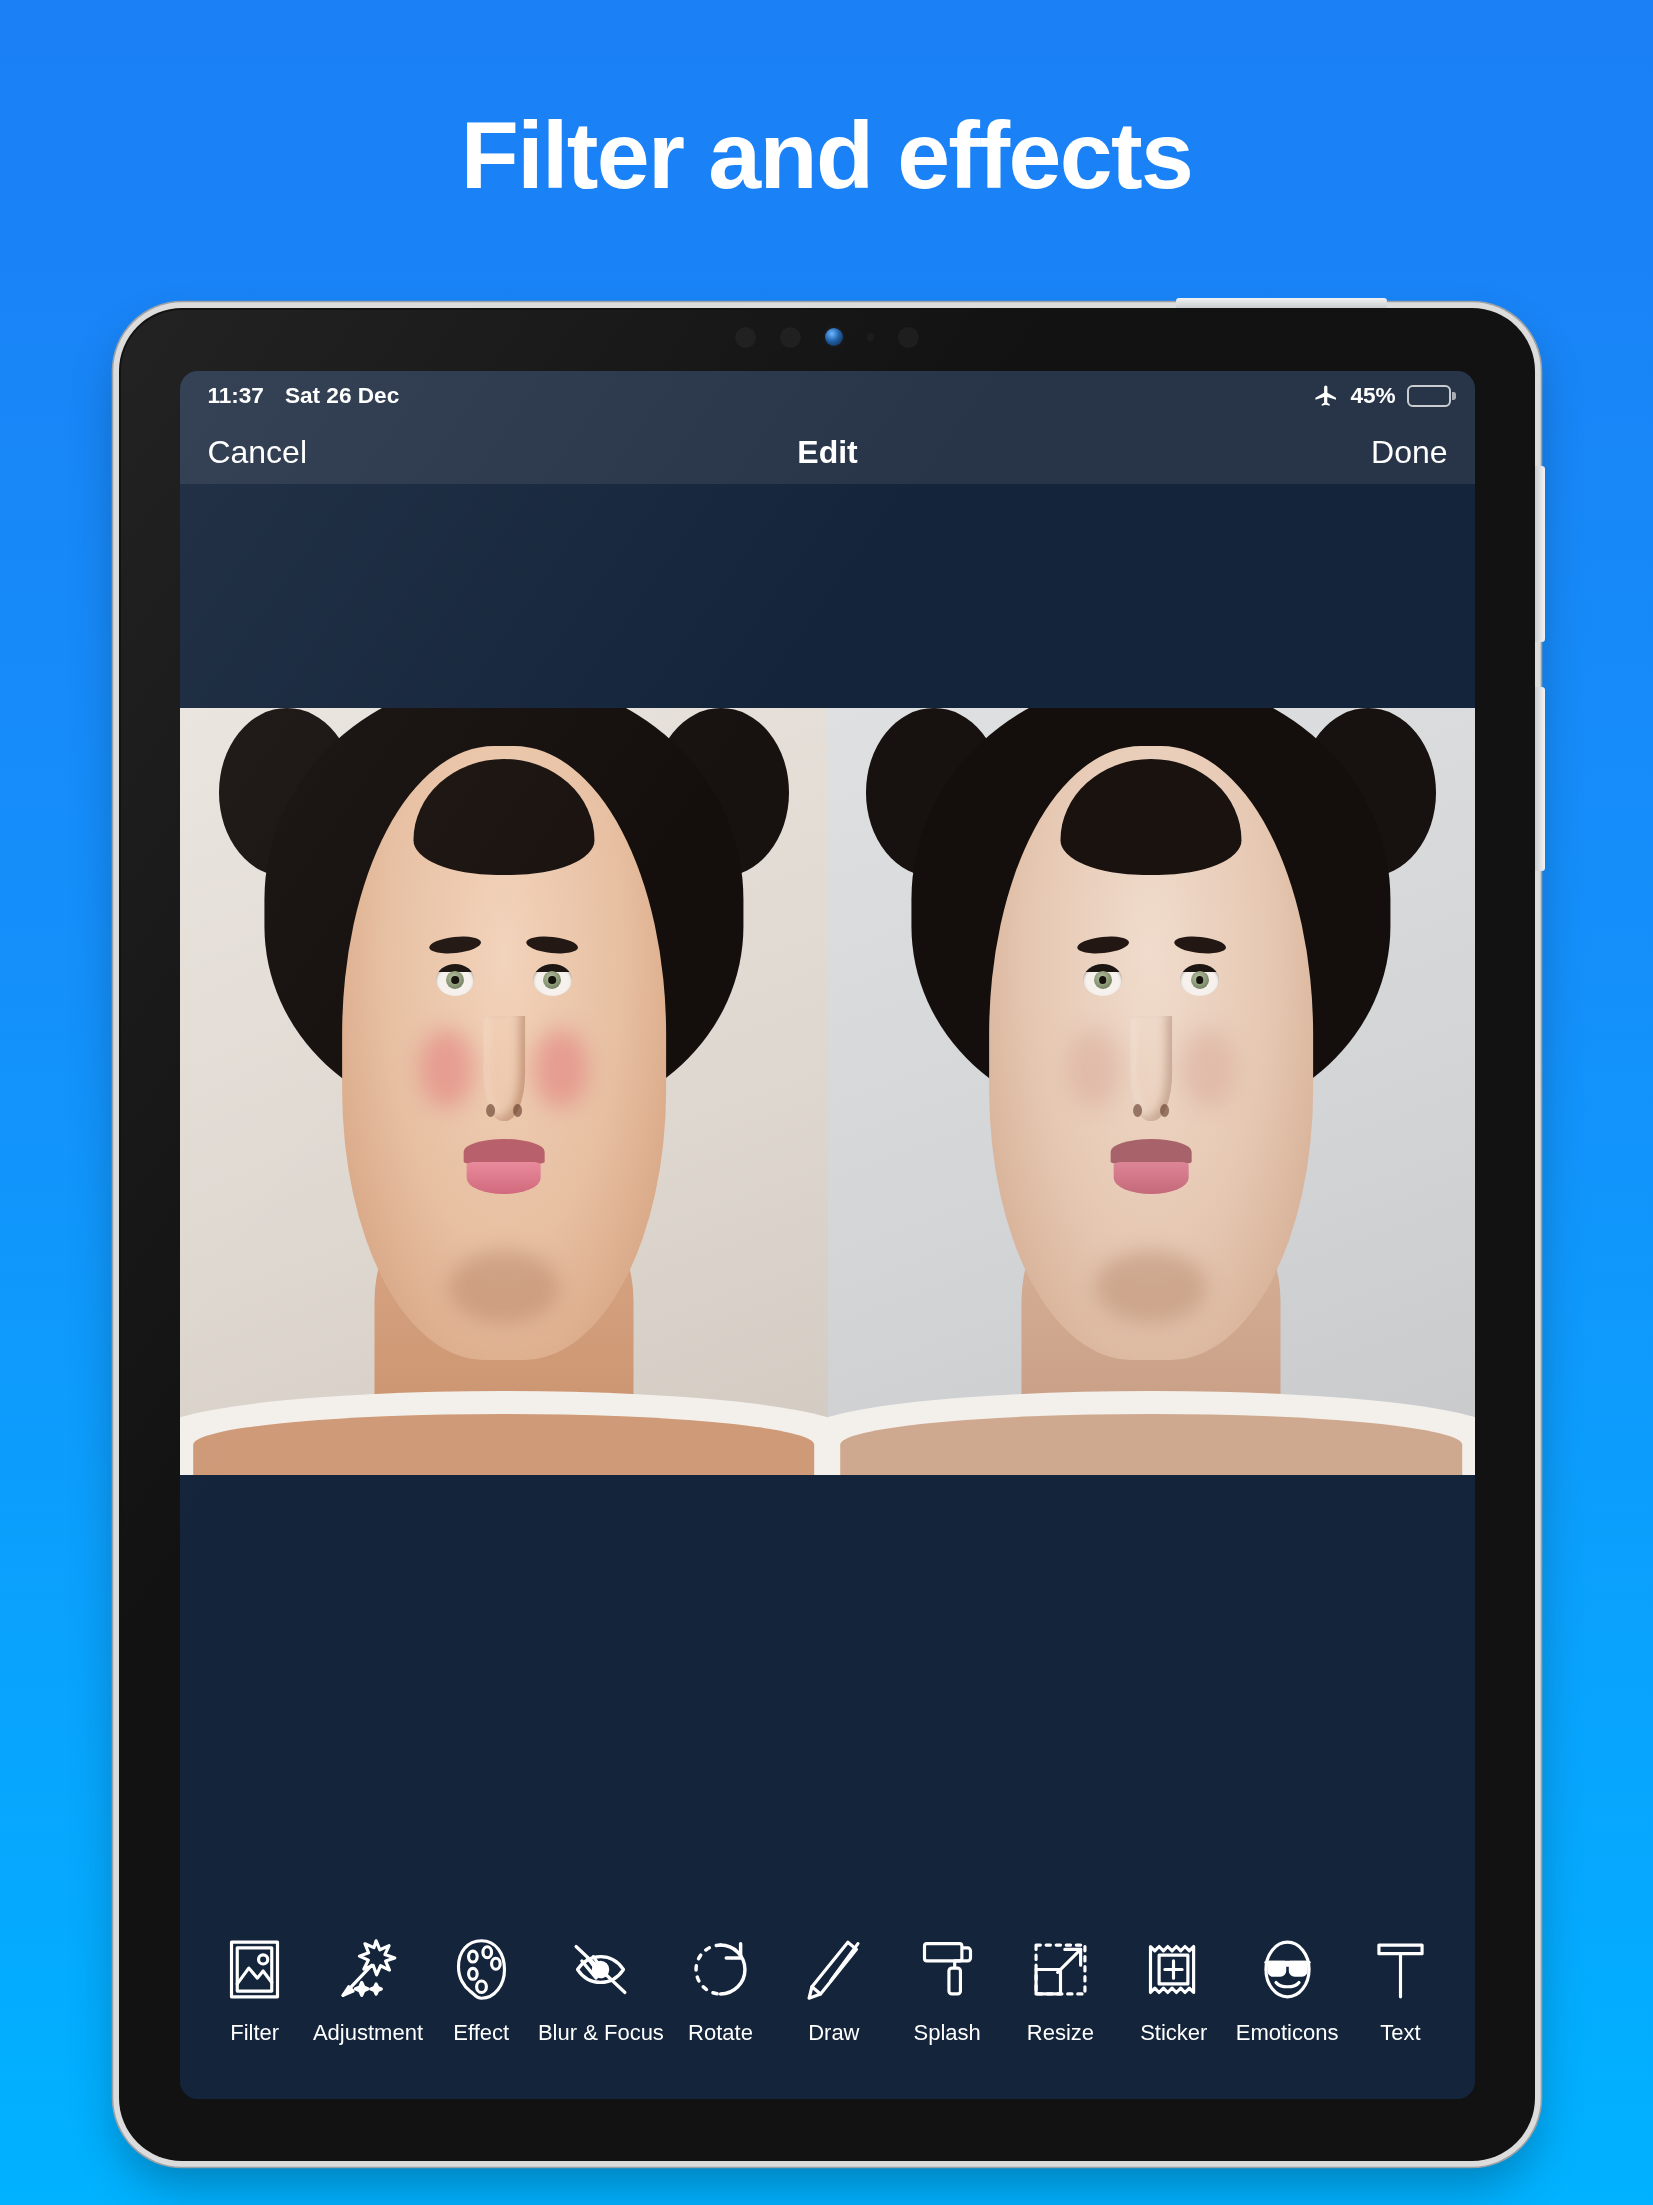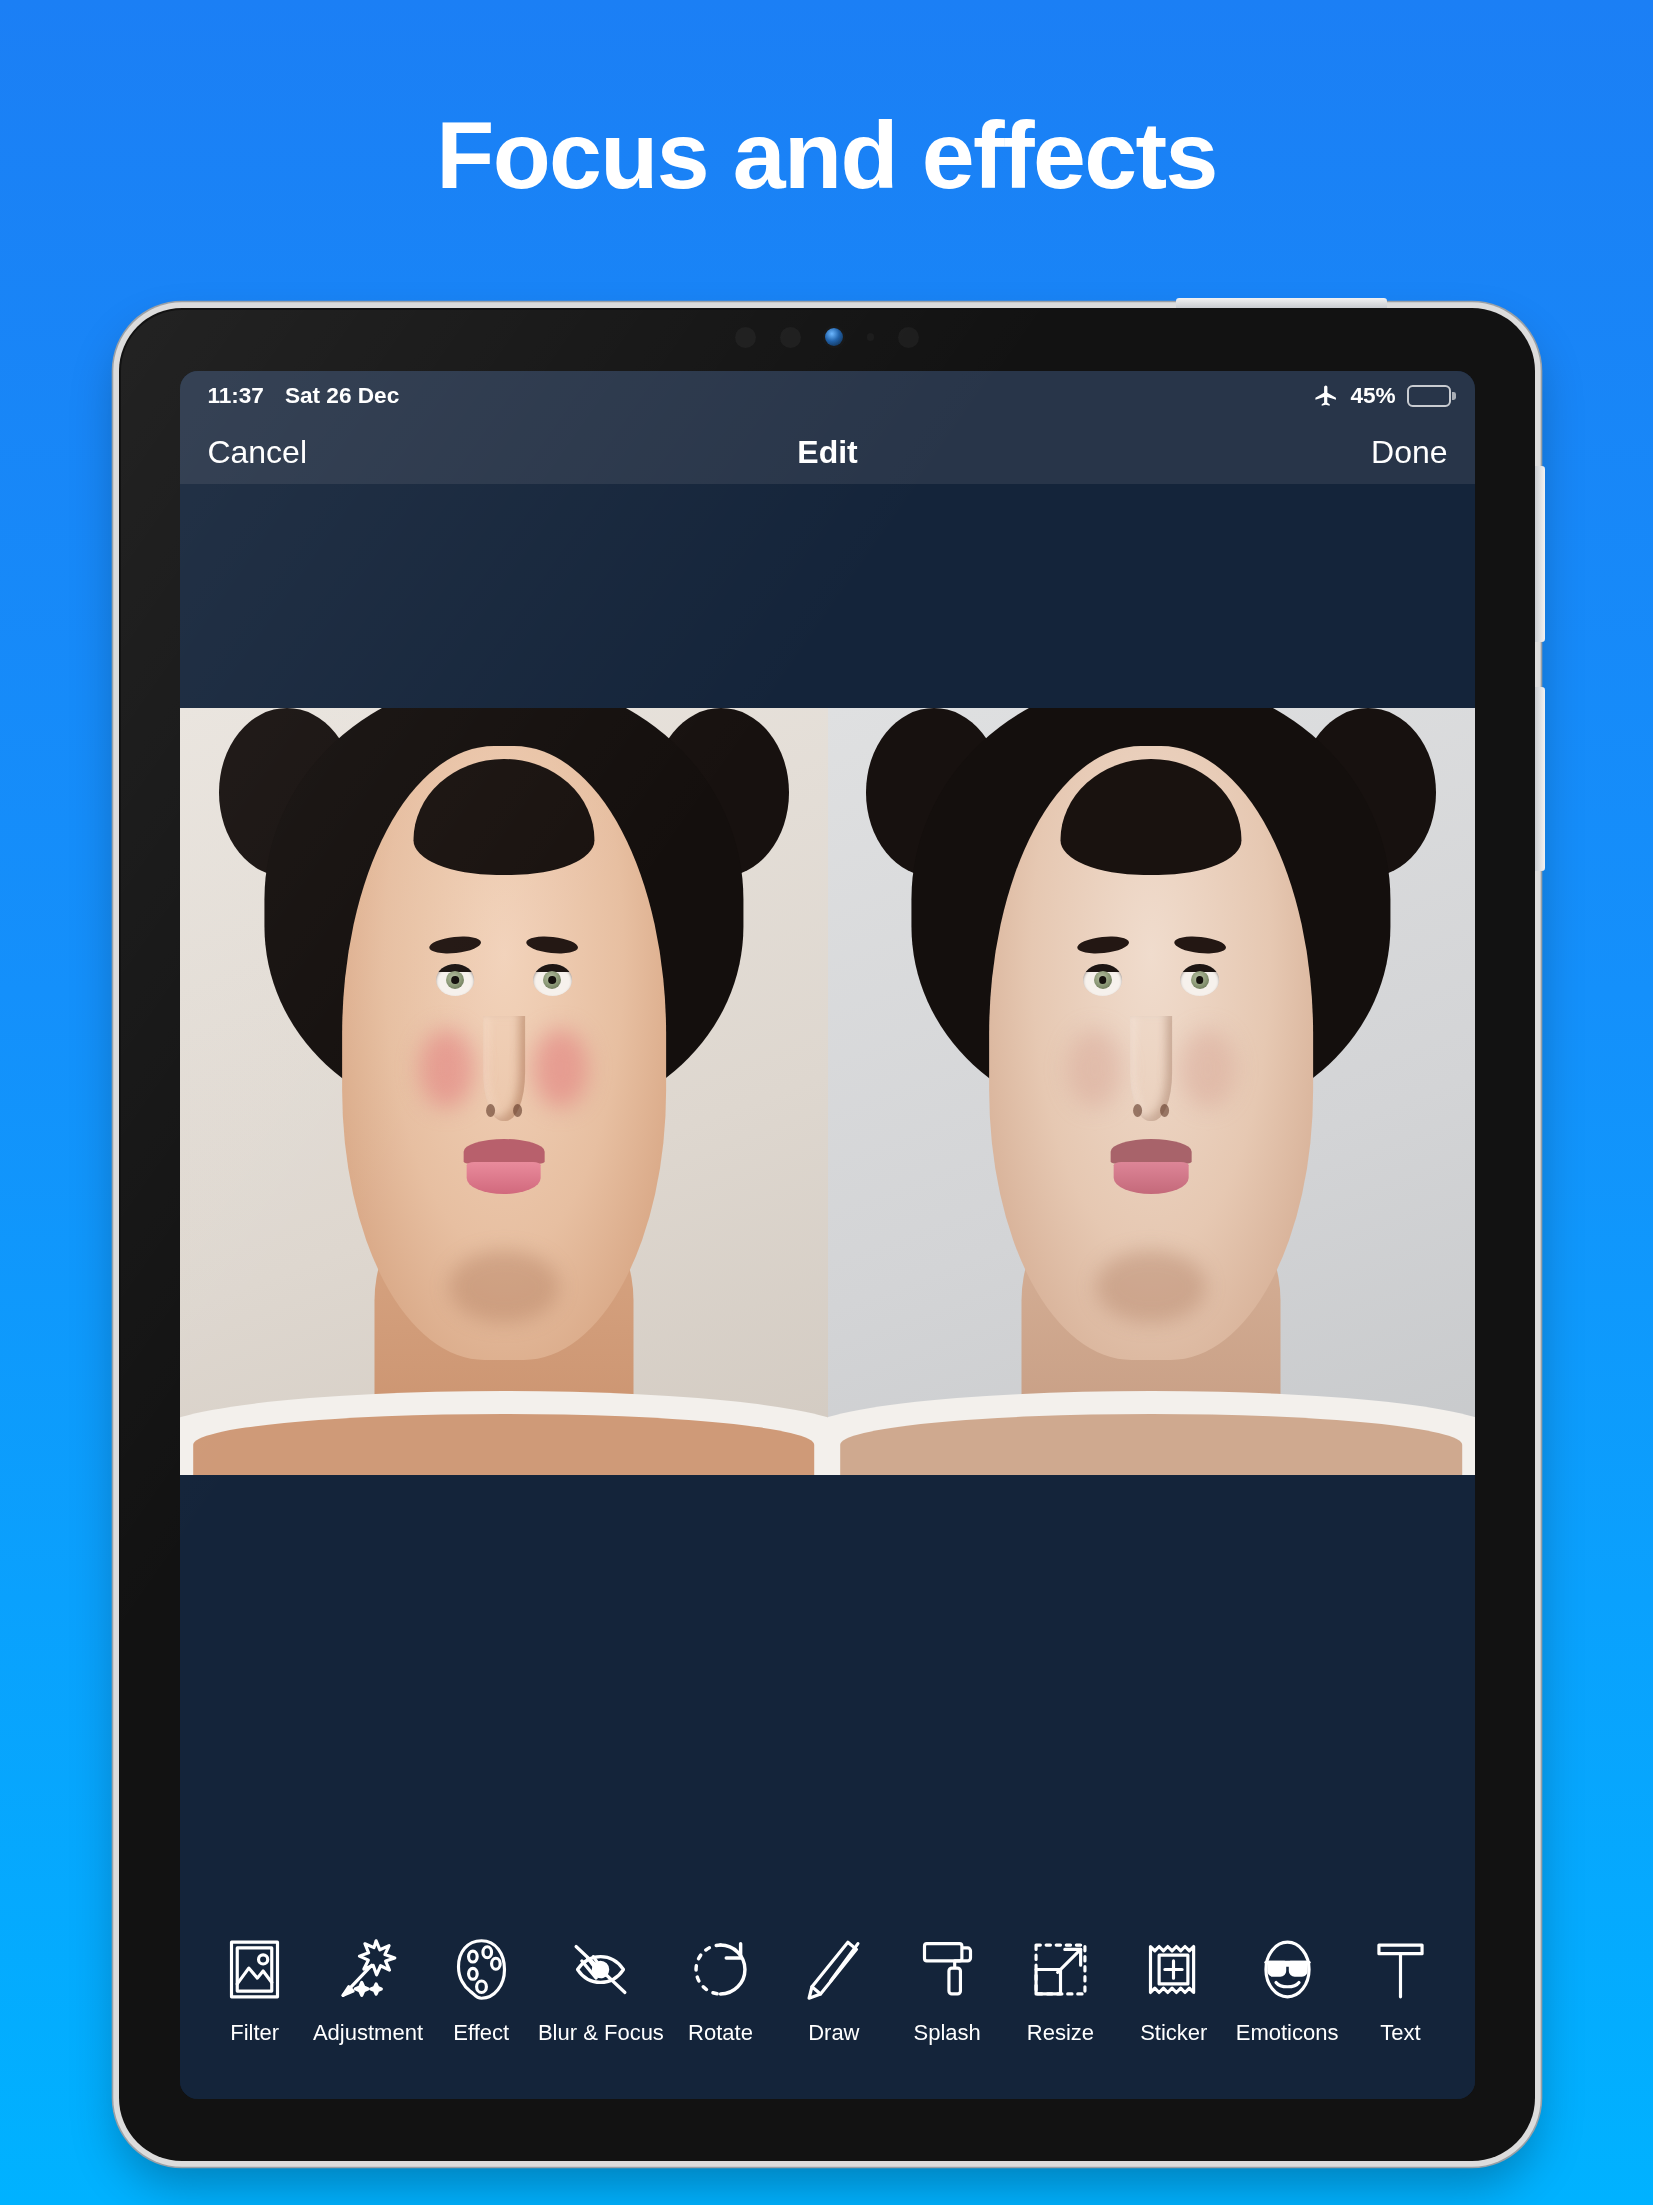--- a/index.html
+++ b/index.html
@@ -384,21 +384,21 @@
     gap: 16px;
     color: #ffffff;
   }
   .tool-icon { width: 69px; height: 69px; display: block; }
   .tool-icon svg { width: 100%; height: 100%; display: block; }
   .tool-label { font-size: 22px; white-space: nowrap; }
 </style>
 </head>
 <body>
 
-<h1 class="headline">Focus and effects</h1>
+<h1 class="headline">Filter and effects</h1>
 
 <div class="device">
 
   <div class="btn-power"></div>
   <div class="btn-vol btn-vol-up"></div>
   <div class="btn-vol btn-vol-dn"></div>
 
   <div class="camera-bar">
     <span class="cam-dot"></span>
     <span class="cam-dot"></span>

